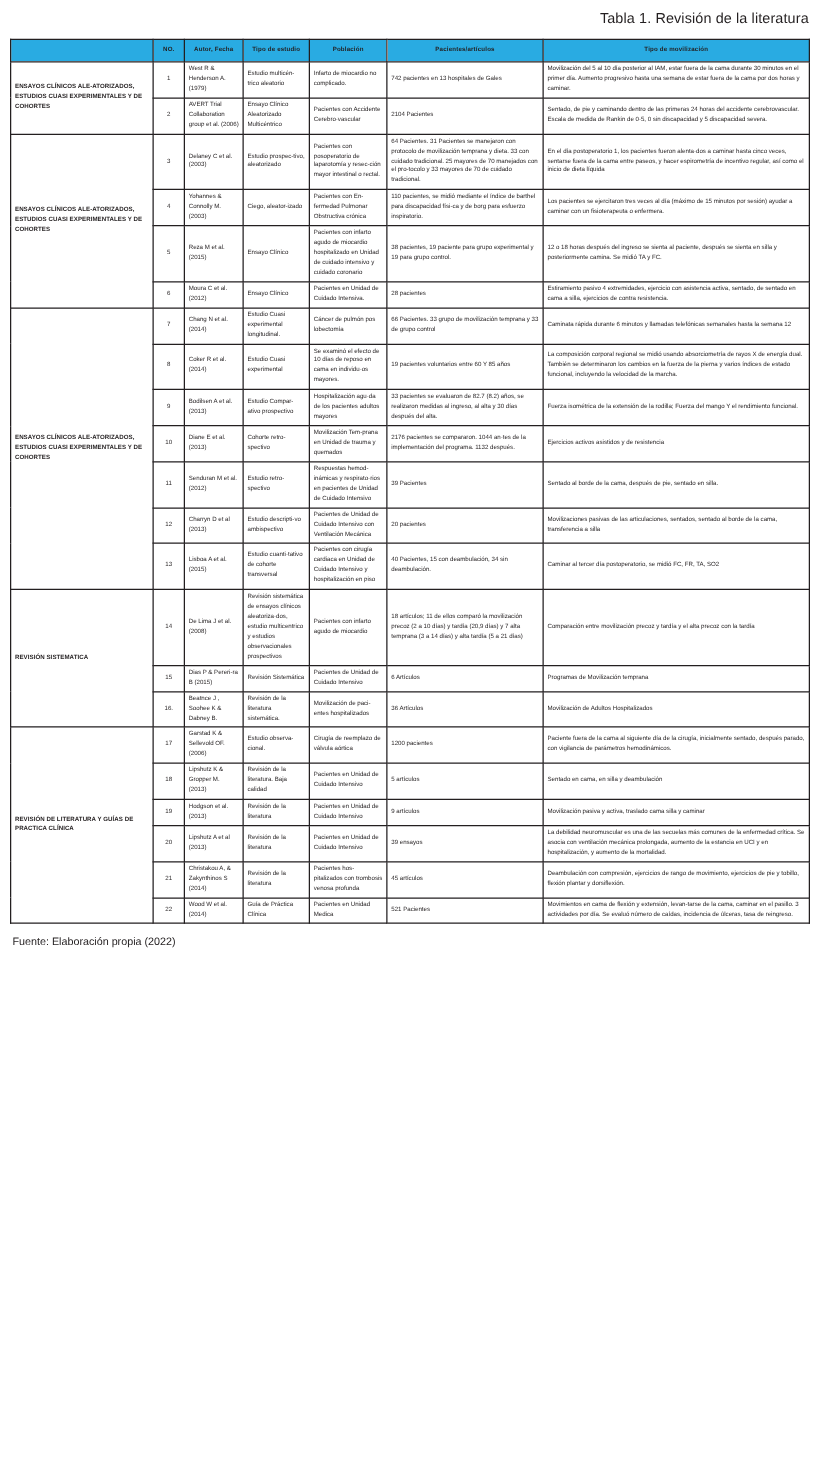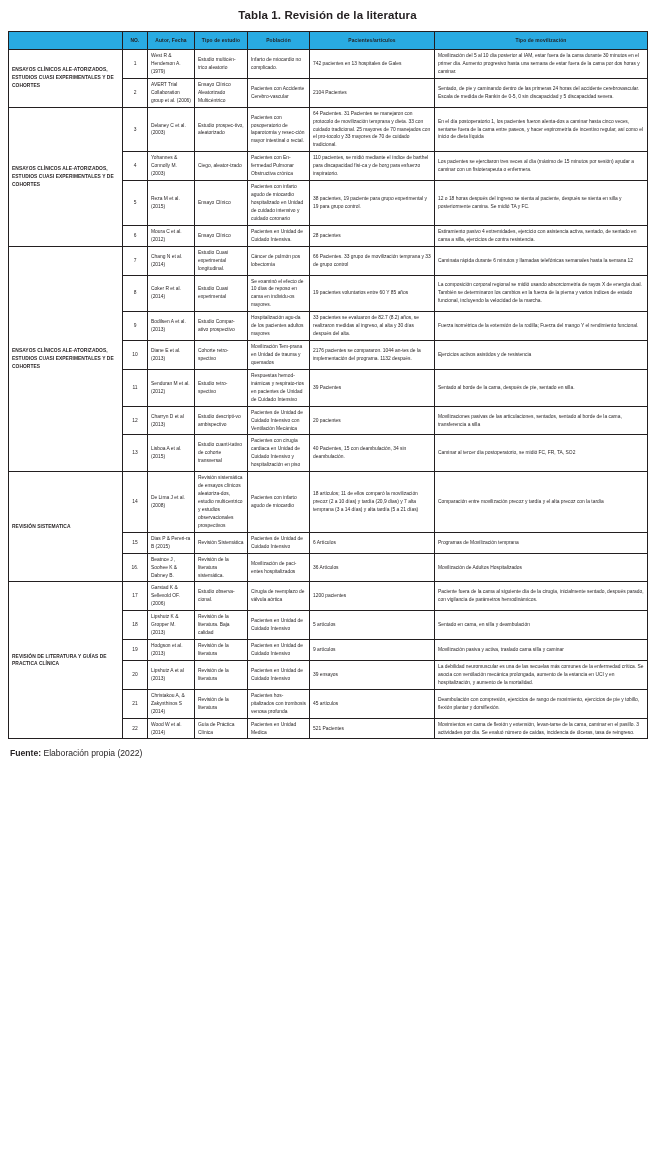--- a/index.html
+++ b/index.html
@@ -13,23 +13,23 @@
     font-family: "Liberation Sans", sans-serif;
     color: #231f20;
     -webkit-font-smoothing: antialiased;
   }
   .page {
     width: 655px;
     box-sizing: border-box;
     padding: 0 8px;
   }
   .table-title {
-    text-align: center;
+    text-align: right;
     font-size: 11.5px;
-    font-weight: bold;
+    font-weight: normal;
     letter-spacing: 0.1px;
     padding: 9px 0 10px 0;
     color: #231f20;
   }
   table.lit {
     border-collapse: collapse;
     width: 639px;
     table-layout: fixed;
     border: 1px solid #231f20;
   }
@@ -75,21 +75,21 @@
   td.patients, td.mobilization {
     text-align: left;
   }
   .src {
     font-size: 8.6px;
     padding: 9px 0 6px 2px;
     color: #231f20;
     line-height: 1.3;
   }
   .src b {
-    font-weight: bold;
+    font-weight: normal;
   }
   col.c-cat { width: 114px; }
   col.c-no { width: 25px; }
   col.c-author { width: 47px; }
   col.c-design { width: 53px; }
   col.c-pop { width: 62px; }
   col.c-pat { width: 125px; }
   col.c-mob { width: 213px; }
 </style>
 </head>

